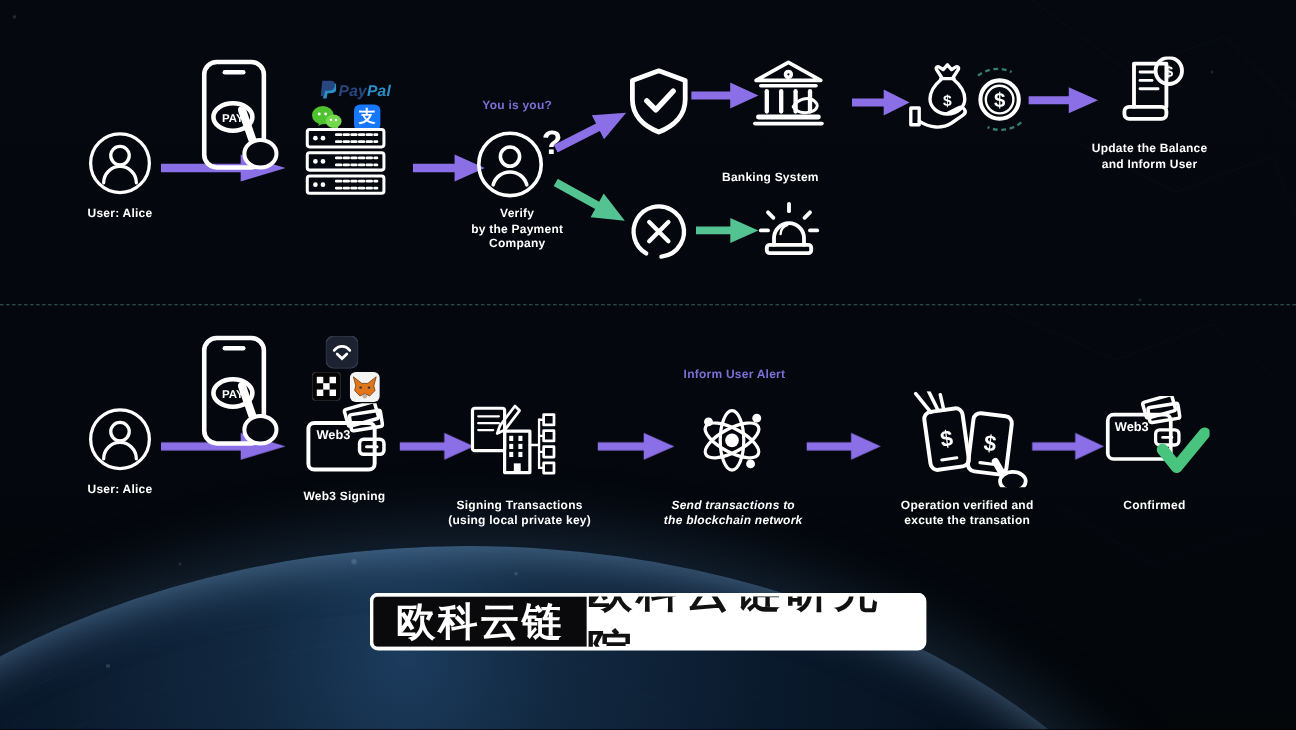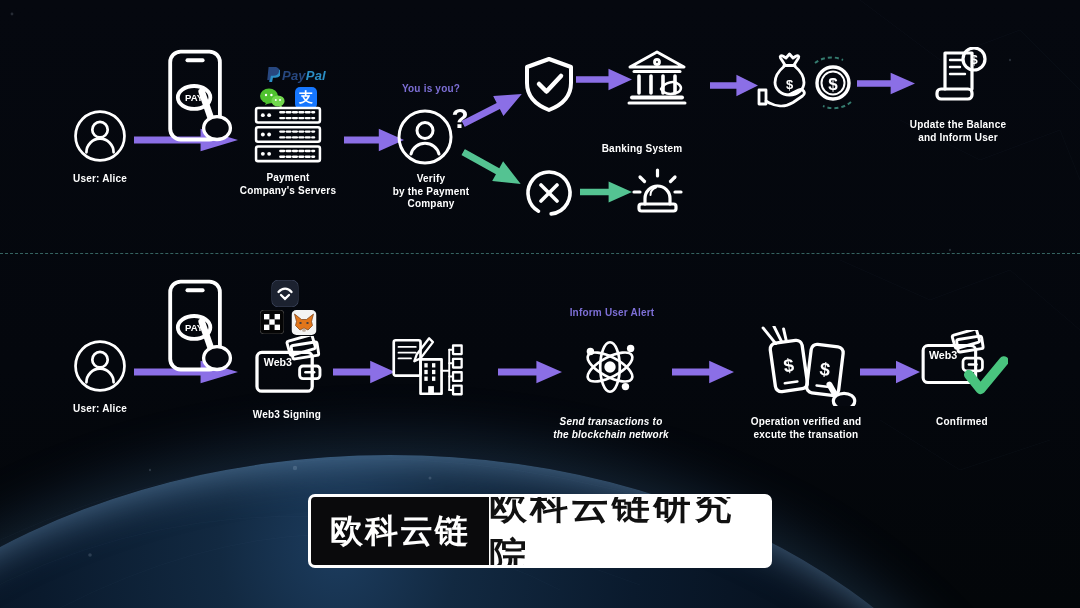--- a/index.html
+++ b/index.html
@@ -34,21 +34,21 @@
     text-align:center;white-space:pre-line;letter-spacing:.2px;
   }
   .plbl{color:var(--purple-text,#7d6fd6);}
   .arr{position:absolute;z-index:2;}
   .arr svg{display:block;width:100%;height:100%;}
   .arr.purple polygon{fill:var(--arrow-purple,#8b6fe6);}
   .arr.green  polygon{fill:var(--arrow-green,#54c392);}
   .stroke{fill:none;stroke:#fff;stroke-linecap:round;stroke-linejoin:round;}
   
   #footer-logo{
-    position:absolute;left:308px;top:494px;width:464px;height:74px;z-index:4;
+    position:absolute;left:308px;top:494px;width:464px;height:48px;z-index:4;
     display:flex;border:3px solid #fff;border-radius:7px;overflow:hidden;
     box-sizing:border-box;background:#fff;
   }
   #footer-logo .seg-brand{
     width:178px;background:#0a0a0c;color:#fff;display:flex;align-items:center;justify-content:center;
     font-size:33px;font-weight:800;letter-spacing:2px;
   }
   #footer-logo .seg-org{
     flex:1;background:#fff;color:#111;display:flex;align-items:center;justify-content:center;
     font-size:38px;font-weight:800;letter-spacing:3px;
@@ -166,22 +166,20 @@
       <g class="stroke" stroke-width="2.4" stroke-dasharray="4 2.6">
         <line x1="27" y1="7.5" x2="62" y2="7.5"></line>
           <line x1="27" y1="13.5" x2="62" y2="13.5"></line>
         <line x1="27" y1="27.5" x2="62" y2="27.5"></line>
           <line x1="27" y1="33.5" x2="62" y2="33.5"></line>
         <line x1="27" y1="47.5" x2="62" y2="47.5"></line>
           <line x1="27" y1="53.5" x2="62" y2="53.5"></line>
       </g>
     </svg>
   </div>
-  <div class="lbl" style="left:288px;top:172px;">Payment
-Company's Servers</div>
 
   <div class="arr purple" style="left:344px;top:127px;width:60px;height:26px;">
     <svg viewBox="0 0 100 30" preserveAspectRatio="none">
         <polygon points="0,11 58,11 58,2 100,15 58,28 58,19 0,19"></polygon>
       </svg>
   </div>
 
   <div class="lbl plbl" style="left:431px;top:83px;">You is you?</div>
   <div class="icon" style="left:434px;top:106px;">
     <svg width="76" height="60" viewBox="0 0 76 60">
@@ -434,20 +432,22 @@
         <rect x="38" y="28" width="3.5" height="4.5"></rect>
           <rect x="46" y="28" width="3.5" height="4.5"></rect>
         <rect x="38" y="35" width="3.5" height="4.5"></rect>
           <rect x="46" y="35" width="3.5" height="4.5"></rect>
         <rect x="38" y="42" width="3.5" height="4.5"></rect>
           <rect x="46" y="42" width="3.5" height="4.5"></rect>
         <rect x="42" y="52" width="6" height="8"></rect>
       </g>
     </svg>
   </div>
+  <div class="lbl" style="left:433px;top:416px;">Signing Transactions
+(using local private key)</div>
 
   <div class="arr purple" style="left:498px;top:359px;width:64px;height:26px;">
     <svg viewBox="0 0 100 30" preserveAspectRatio="none">
         <polygon points="0,11 60,11 60,2 100,15 60,28 60,19 0,19"></polygon>
       </svg>
   </div>
 
   <div class="lbl plbl" style="left:612px;top:307px;">Inform User Alert</div>
 
   <div class="icon" style="left:610px;top:334px;">

